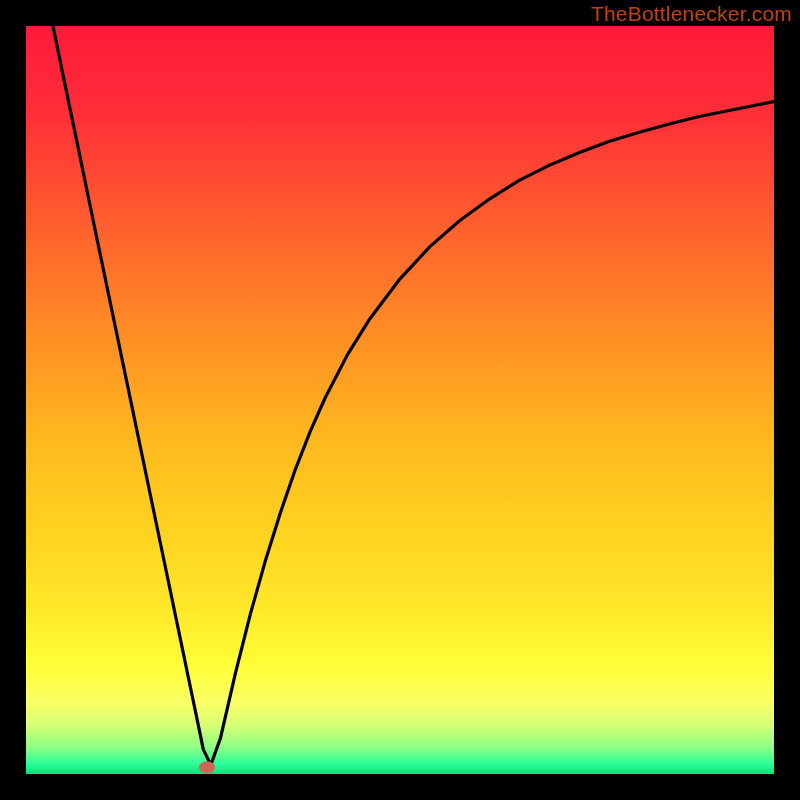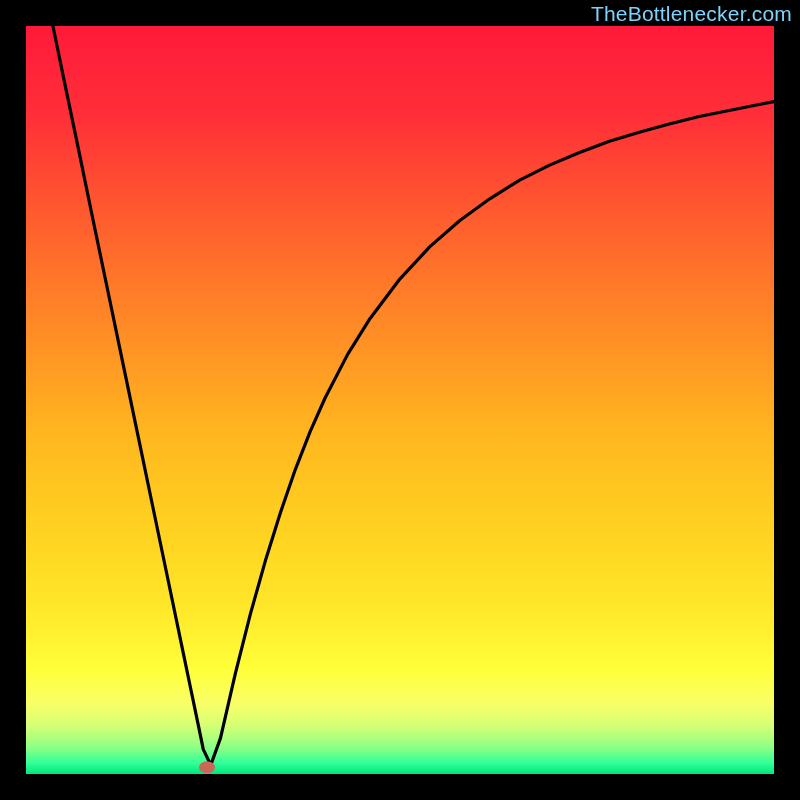--- a/index.html
+++ b/index.html
@@ -28,21 +28,21 @@
   }
   svg.plot {
     display: block;
     width: 748px;
     height: 748px;
   }
   .watermark {
     position: absolute;
     top: 2px;
     right: 8px;
-    color: #7dd3fc;
+    color: #c2410c;
     font-size: 21px;
     font-weight: 400;
     letter-spacing: 0.2px;
     font-family: Arial, Helvetica, sans-serif;
   }
 </style>
 </head>
 <body>
 
 <div class="frame">

